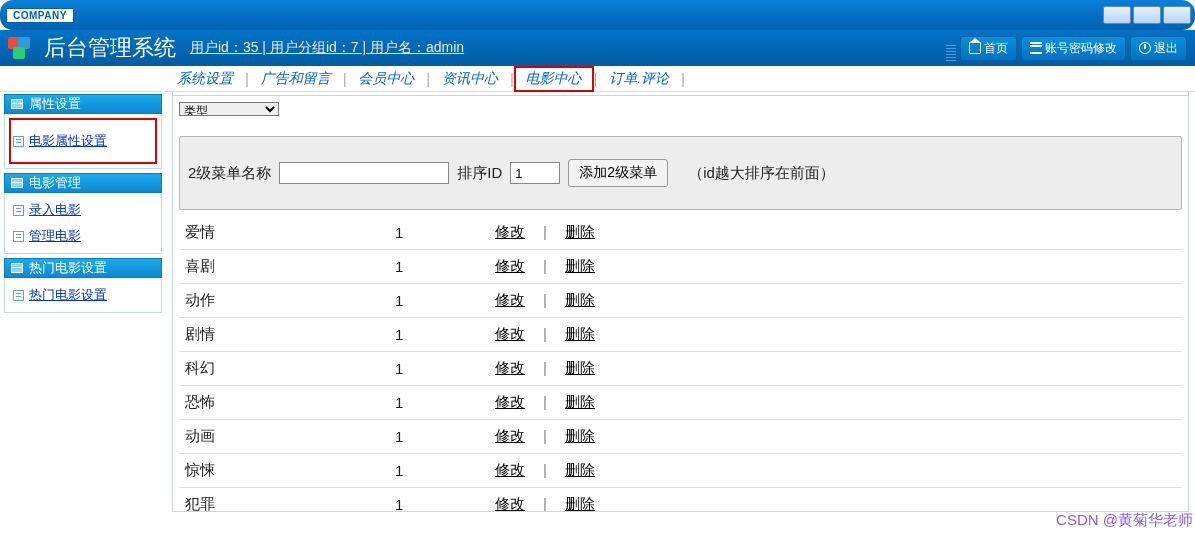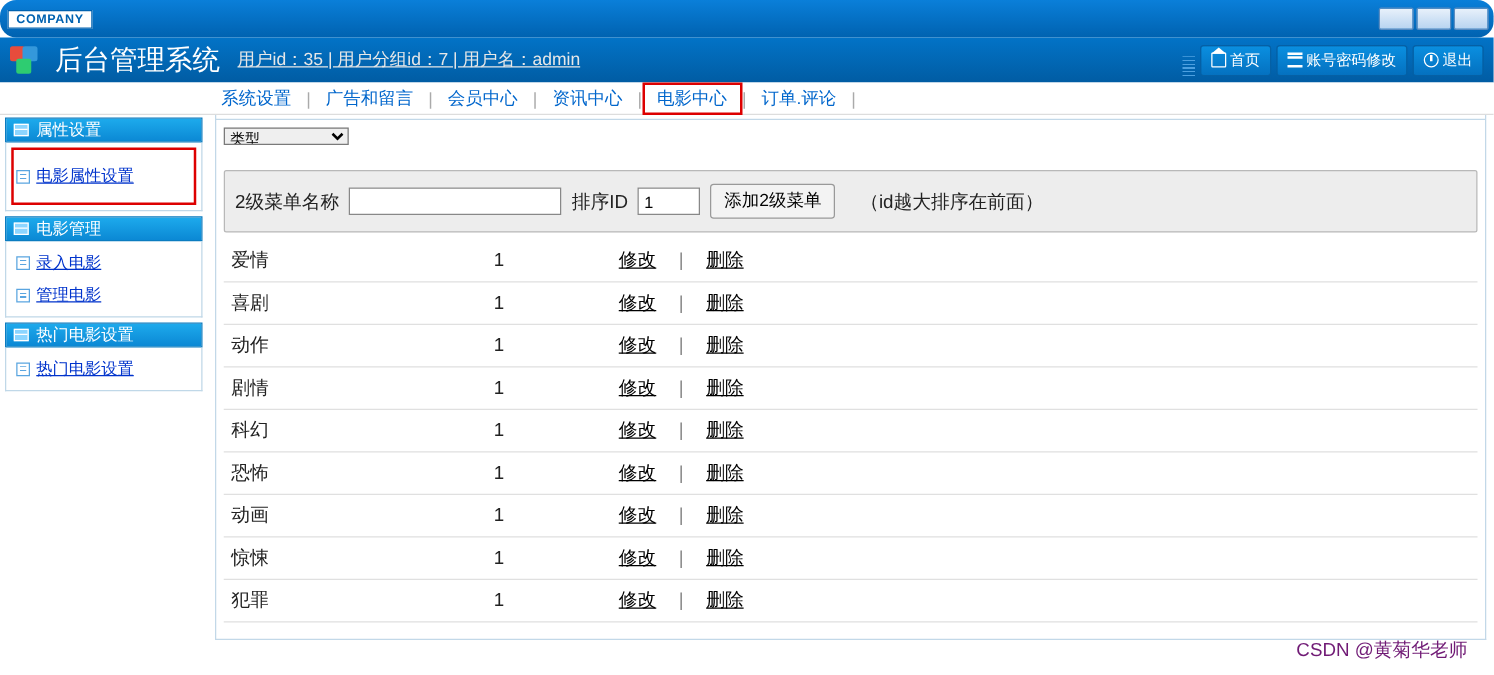--- a/index.html
+++ b/index.html
@@ -22,21 +22,21 @@
     .hbtn { background: linear-gradient(to bottom,#0a8fe0,#0471c0); border: 1px solid #0560a5; color: #fff; padding: 3px 8px; font-size: 12px; border-radius: 3px; cursor: pointer; display: flex; align-items: center; gap: 3px; }
     .hbtn .ico { width: 12px; height: 12px; display: inline-block; }
     .ico-home { border: 1px solid #fff; border-radius: 1px; position: relative; }
     .ico-home::before { content:''; position:absolute; top:-5px; left:-1px; border-left:6px solid transparent; border-right:6px solid transparent; border-bottom:5px solid #fff; }
     .ico-list { border-top: 2px solid #fff; border-bottom: 2px solid #fff; height: 8px; position: relative; }
     .ico-list::before { content:''; position:absolute; top:1px; left:0; right:0; height:2px; background:#fff; }
     .ico-exit { border:1px solid #fff; border-radius:50%; position:relative; }
     .ico-exit::before { content:''; position:absolute; top:1px; left:4px; width:2px; height:5px; background:#fff; }
     .grip { width:10px; height:16px; background: repeating-linear-gradient(to bottom, #4da0e0 0 1px, transparent 1px 3px); }
     
-    .top-menu { height: 26px; padding-left: 165px; display: flex; align-items: center; background: #fff; border-bottom: 1px solid #ddd; font-size: 14px; }
+    .top-menu { height: 26px; padding-left: 165px; display: flex; align-items: center; background: #fff; border-bottom: 1px solid #ddd; font-size: 14px; font-style: italic; }
     .top-menu-item { color: #0066cc; padding: 0 12px; cursor: pointer; }
     .top-menu-item.highlighted { border: 2px solid #d00; padding: 2px 10px; }
     .top-menu-sep { color: #aaa; }
     
     .main { display: flex; height: calc(100% - 92px); }
     
     .leftcol { width: 162px; padding: 0 0 0 4px; }
     .left-header { height: 26px; background: linear-gradient(to bottom,#19a3e8,#0d86d2); color:#fff; display:flex; align-items:center; gap:6px; padding:0 8px; font-size:13px; border-radius: 3px 3px 0 0; margin-top:-26px; position:relative; z-index:2; }
     .ring-icon { width:14px; height:14px; border:2px solid #fff; border-radius:50%; position:relative; }
     .ring-icon::before { content:''; position:absolute; inset:2px; border:1px solid #a8d8ff; border-radius:50%; }
@@ -53,36 +53,36 @@
     .doc-icon::before { content:''; position:absolute; top:2px; left:2px; right:2px; bottom:2px; background: repeating-linear-gradient(to bottom,#5aa5e0 0 1px, transparent 1px 3px); }
     
     .rightcol { flex: 1; padding: 0 6px 0 10px; }
     .breadcrumb-bar { height: 24px; border: 1px solid #c2d8e8; display:flex; align-items:center; gap:6px; padding:0 6px; font-size:12px; margin-top: 6px; }
     .breadcrumb-bar .bc-label { font-weight: bold; }
     .breadcrumb-bar .bc-path { color: #444; }
     
     .content-panel { border: 1px solid #c2d8e8; border-top: none; padding: 6px 6px 0 6px; height: calc(100% - 32px); overflow: hidden; }
     .type-select { width: 100px; height: 14px; border:1px solid #7a7a7a; font-size:12px; }
     
-    .form-box { margin-top: 18px; border:1px solid #b8b8b8; background:#ededed; padding: 10px 8px; display:flex; align-items:center; gap:8px; font-size:15px; border-radius: 2px; }
+    .form-box { margin-top: 18px; border:1px solid #b8b8b8; background:#ededed; padding: 22px 8px; display:flex; align-items:center; gap:8px; font-size:15px; border-radius: 2px; }
     .form-box label { color:#222; }
     .form-box input[type=text] { height:22px; border:1px solid #888; padding:0 4px; font-size:13px; }
     .name-input { width:170px; }
     .sort-input { width: 50px; }
     .add-btn { padding: 4px 10px; background:#f3f3f3; border:1px solid #999; border-radius:3px; cursor:pointer; font-size:14px; }
     .hint { color:#222; font-size:15px; margin-left:12px; }
     
     .rows { margin-top: 6px; }
     .row { display:flex; align-items:center; border-bottom:1px solid #e0e0e0; padding: 7px 6px; font-size:15px; }
     .row .cell-name { width: 210px; color:#222; }
     .row .cell-sort { width: 100px; color:#222; }
     .row .cell-actions a { color:#000000; text-decoration:underline; cursor:pointer; }
     .row .cell-actions .psep { color:#888; margin: 0 18px; }
     
-    .watermark { position:absolute; right:21px; bottom:10px; color:#701a75; font-size:15px; }
+    .watermark { position:absolute; right:2px; bottom:10px; color:#8b5cf6; font-size:15px; }
   </style>
 </head>
 <body>
 
 <div class="title-bar">
   <span class="company-badge">COMPANY</span>
   <div class="window-controls">
     <div class="win-btn"></div>
     <div class="win-btn"></div>
     <div class="win-btn"></div>

